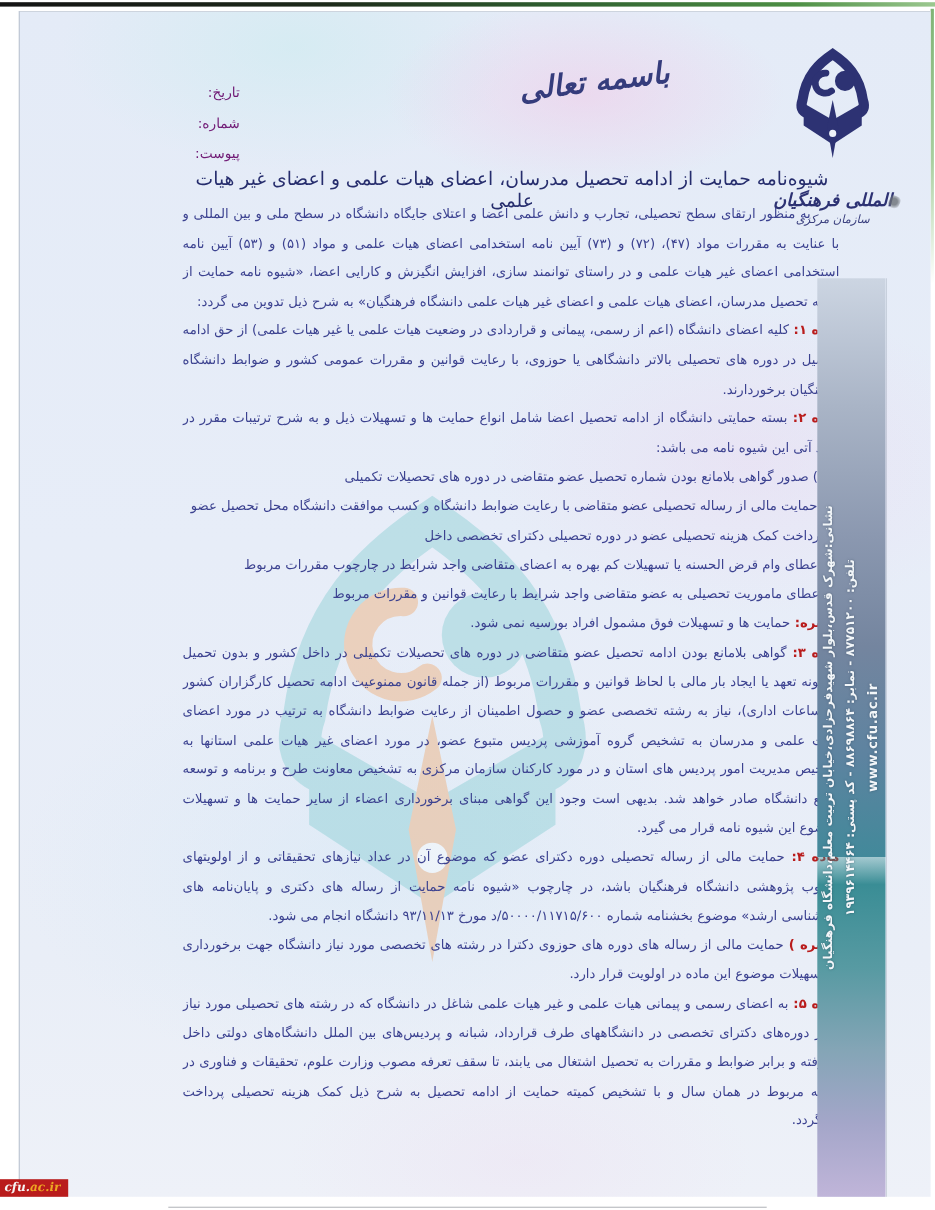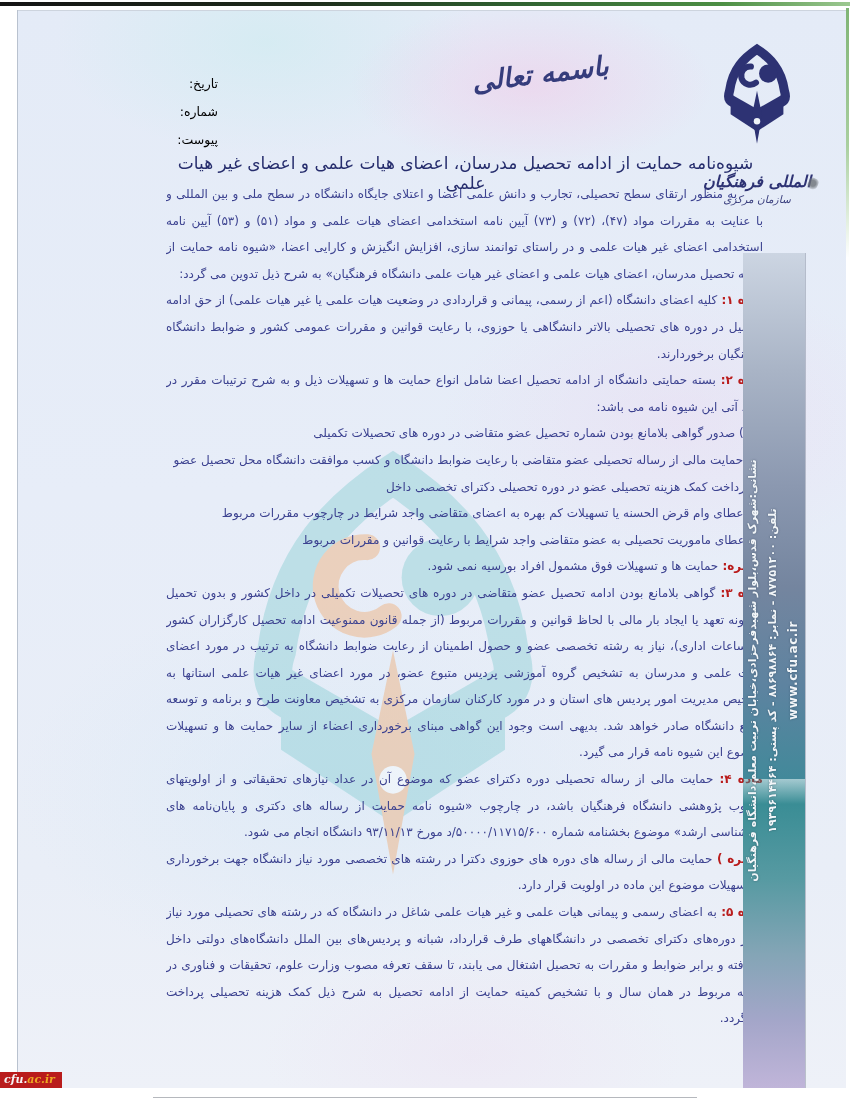--- a/index.html
+++ b/index.html
@@ -37,21 +37,21 @@
   
   .besmele {
     position:absolute; left:452px; top:58px; width:180px; height:60px;
     font-family:"DejaVu Serif", serif; font-style:italic; font-weight:bold;
     font-size:27px; color:#353c7c; transform:rotate(-7deg); text-align:center;
     letter-spacing:1px;
   }
   
   .meta {
     position:absolute; left:156px; top:70px; width:62px;
-    direction:rtl; text-align:right; color:#000000; font-size:12.5px;
+    direction:rtl; text-align:right; color:#701a75; font-size:12.5px;
   }
   .meta .row { line-height:28px; }
   
   .logo {
     position:absolute; right:22px; top:36px; width:142px; text-align:center;
   }
   .logo svg { display:block; margin:0 auto; }
   .logo-name {
     margin-top:4px; font-family:"DejaVu Serif", serif; font-weight:bold; font-style:italic;
     font-size:16px; color:#2d3273; direction:rtl; white-space:nowrap;

